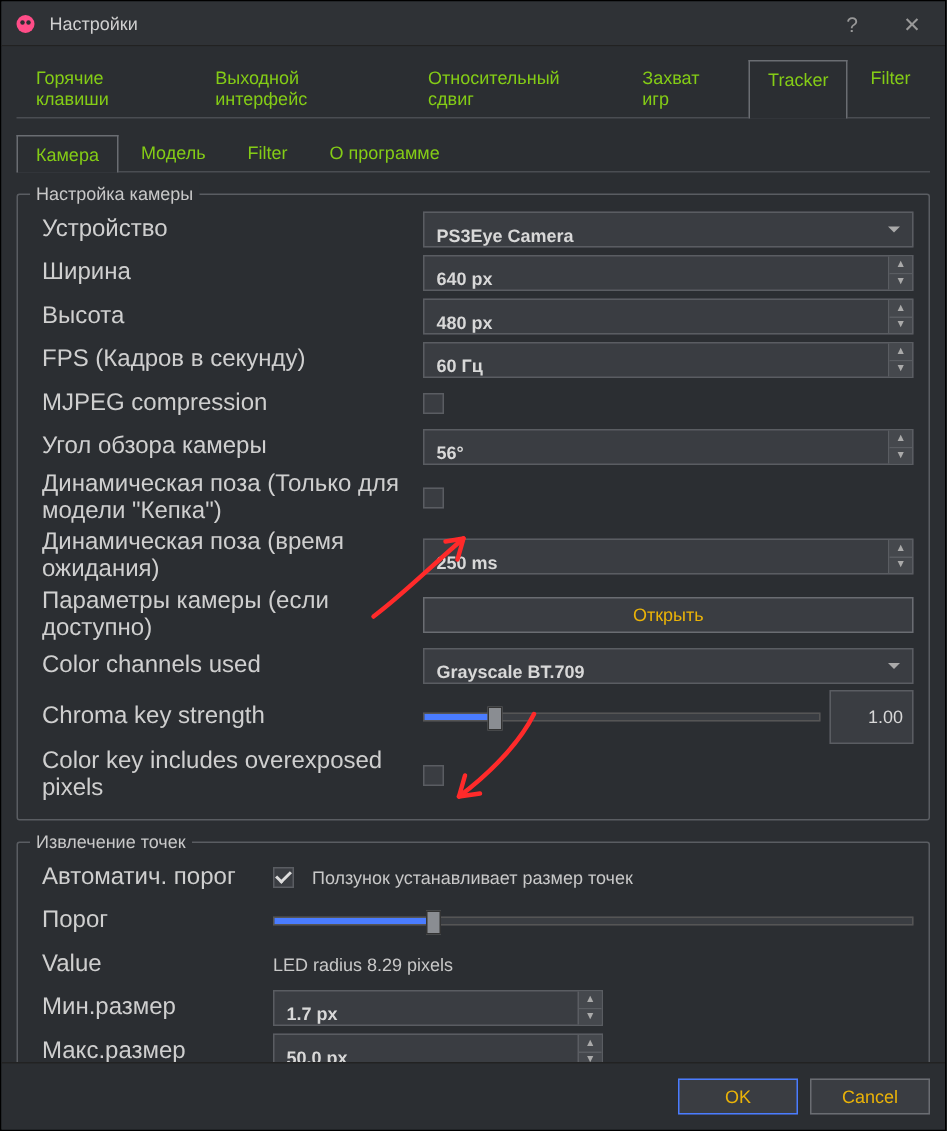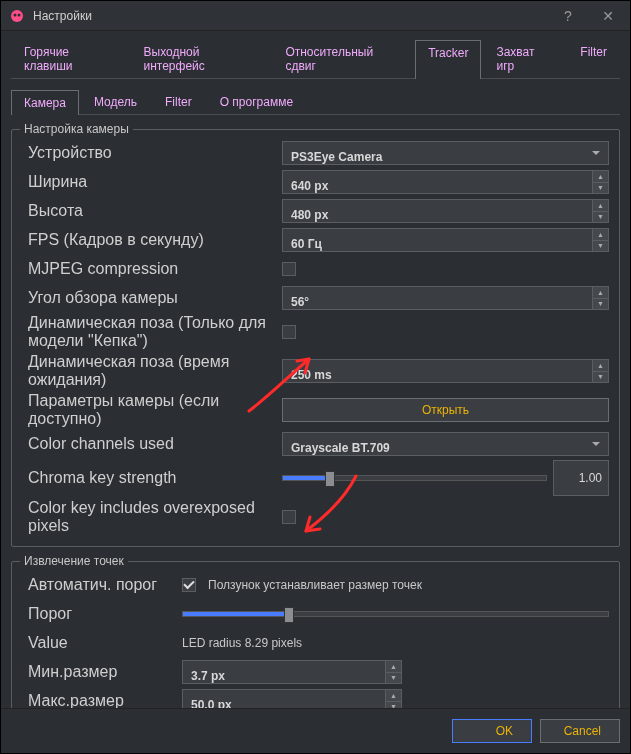--- a/index.html
+++ b/index.html
@@ -49,21 +49,21 @@
     gap: 6px;
     overflow: hidden;
   }
   .tabs {
     display: flex;
     gap: 2px;
     border-bottom: 1px solid #4a4d52;
   }
   .tab {
     padding: 5px 12px;
-    color: #f0abfc;
+    color: #84cc16;
     border: 1px solid transparent;
     border-bottom: none;
     cursor: default;
     font-size: 12px;
   }
   .tab.active {
     border-color: #6a6d72;
     background: #2b2e32;
     position: relative;
     top: 1px;
@@ -195,21 +195,21 @@
   .status-row .sl { width: 300px; padding-left: 6px; }
   .status-row .sv { flex: 1; }
   .footer {
     padding: 10px;
     display: flex;
     justify-content: flex-end;
     gap: 8px;
     border-top: 1px solid #222;
     background: #2b2e32;
   }
-  .footer .button { min-width: 80px; justify-content: flex-end; }
+  .footer .button { min-width: 80px; }
   .arrow-ann {
     position: absolute;
     pointer-events: none;
   }
 </style>
 </head>
 <body>
 
 <div class="window">
 
@@ -231,22 +231,22 @@
         </div>
     </div>
   </div>
 
   <div class="client" style="position:relative;">
 
     <div class="tabs">
       <div class="tab">Горячие клавиши</div>
       <div class="tab">Выходной интерфейс</div>
       <div class="tab">Относительный сдвиг</div>
+      <div class="tab">Захват игр</div>
       <div class="tab active">Tracker</div>
-      <div class="tab">Захват игр</div>
       <div class="tab">Filter</div>
     </div>
 
     <div class="tabs inner-tabs">
       <div class="tab active">Камера</div>
       <div class="tab">Модель</div>
       <div class="tab">Filter</div>
       <div class="tab">О программе</div>
     </div>
 
@@ -403,21 +403,21 @@
         <div class="label narrow">Value</div>
         <div class="ctrl">
             <span>LED radius 8.29 pixels</span>
           </div>
       </div>
 
       <div class="row">
         <div class="label narrow">Мин.размер</div>
         <div class="ctrl">
             <div class="spin" style="max-width:220px;">
-              <span>3.7 px</span>
+              <span>1.7 px</span>
               <div class="spin-btns">
                 <div class="sb">▲</div>
                 <div class="sb">▼</div>
               </div>
             </div>
           </div>
       </div>
 
       <div class="row">
         <div class="label narrow">Макс.размер</div>

